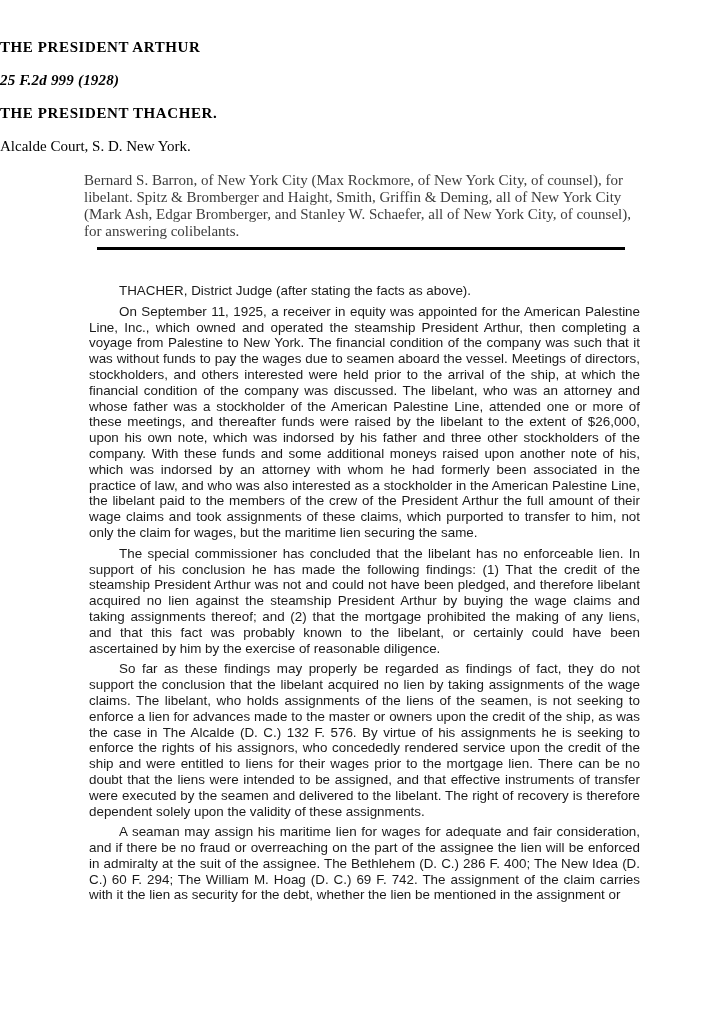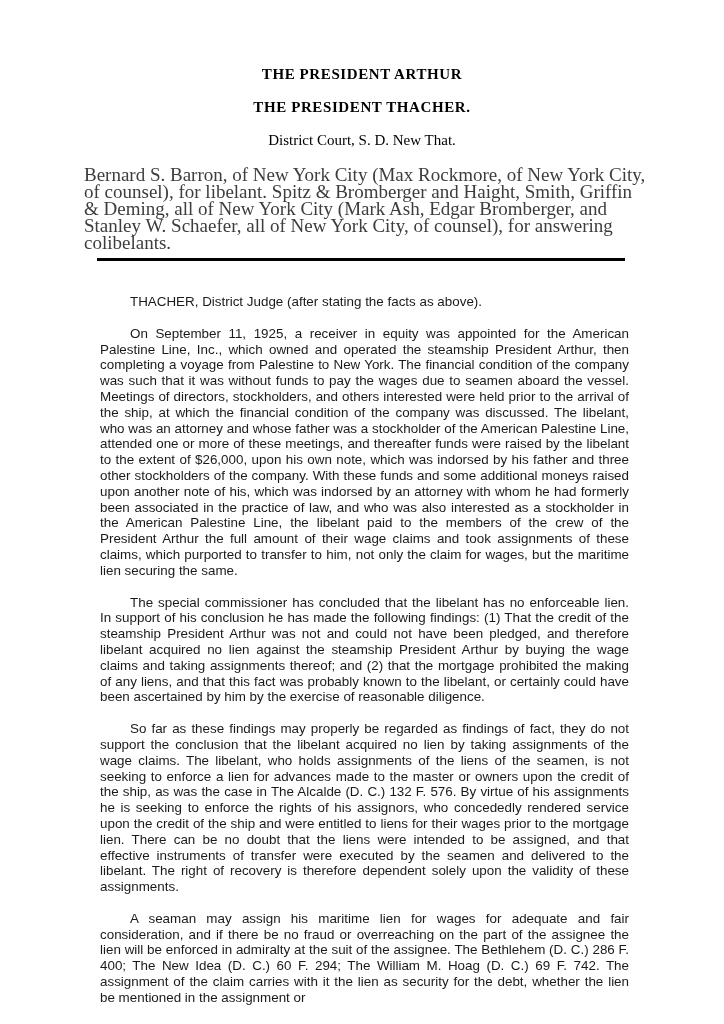--- a/index.html
+++ b/index.html
@@ -10,22 +10,21 @@
   .page {
     position: relative;
     width: 724px;
     height: 1024px;
     background: #ffffff;
     overflow: hidden;
     box-sizing: border-box;
   }
   
   .header {
-    padding-top: 67px;
-    text-align: center;
+    padding-top: 40px;
     font-family: "Liberation Serif", "DejaVu Serif", serif;
     color: #000000;
   }
   .hline {
     font-size: 15px;
     line-height: 15px;
     margin: 0 0 18px 0;
   }
   .hline.bold {
     font-weight: bold;
@@ -33,21 +32,21 @@
   }
   .hline.bold-italic {
     font-weight: bold;
     font-style: italic;
     letter-spacing: 0.2px;
   }
   
   .counsel {
     margin: 17px 76px 0 84px;
     font-family: "Liberation Serif", "DejaVu Serif", serif;
-    font-size: 19px;
+    font-size: 15px;
     line-height: 17px;
     color: #3d3d3d;
     text-align: left;
   }
   
   .rule {
     margin: 7px 0 0 97px;
     width: 528px;
     height: 3px;
     background: #000000;
@@ -55,34 +54,35 @@
   
   .opinion {
     margin: 33px 79px 0 84px;
     font-family: "Liberation Sans", "DejaVu Sans", sans-serif;
     font-size: 13.4px;
     line-height: 15.8px;
     color: #1a1a1a;
     text-align: justify;
   }
   .opinion p {
-    margin: 16px;
+    margin: 5px;
     padding: 0;
     text-indent: 30px;
   }
 </style>
 </head>
 <body>
 
 <div class="page">
 
   <div class="header">
     <div class="hline bold">THE PRESIDENT ARTHUR</div>
+    <div class="hline bold-italic">25 F.2d 999 (1928)</div>
     <div class="hline bold">THE PRESIDENT THACHER.</div>
-    <div class="hline">District Court, S. D. New That.</div>
+    <div class="hline">Alcalde Court, S. D. New York.</div>
   </div>
 
   <p class="counsel">Bernard S. Barron, of New York City (Max Rockmore, of New York City, of counsel), for libelant. Spitz &amp; Bromberger and Haight, Smith, Griffin &amp; Deming, all of New York City (Mark Ash, Edgar Bromberger, and Stanley W. Schaefer, all of New York City, of counsel), for answering colibelants.</p>
 
   <div class="rule"></div>
 
   <div class="opinion">
     <p>THACHER, District Judge (after stating the facts as above).</p>
     <p>On September 11, 1925, a receiver in equity was appointed for the American Palestine Line, Inc., which owned and operated the steamship President Arthur, then completing a voyage from Palestine to New York. The financial condition of the company was such that it was without funds to pay the wages due to seamen aboard the vessel. Meetings of directors, stockholders, and others interested were held prior to the arrival of the ship, at which the financial condition of the company was discussed. The libelant, who was an attorney and whose father was a stockholder of the American Palestine Line, attended one or more of these meetings, and thereafter funds were raised by the libelant to the extent of $26,000, upon his own note, which was indorsed by his father and three other stockholders of the company. With these funds and some additional moneys raised upon another note of his, which was indorsed by an attorney with whom he had formerly been associated in the practice of law, and who was also interested as a stockholder in the American Palestine Line, the libelant paid to the members of the crew of the President Arthur the full amount of their wage claims and took assignments of these claims, which purported to transfer to him, not only the claim for wages, but the maritime lien securing the same.</p>
     <p>The special commissioner has concluded that the libelant has no enforceable lien. In support of his conclusion he has made the following findings: (1) That the credit of the steamship President Arthur was not and could not have been pledged, and therefore libelant acquired no lien against the steamship President Arthur by buying the wage claims and taking assignments thereof; and (2) that the mortgage prohibited the making of any liens, and that this fact was probably known to the libelant, or certainly could have been ascertained by him by the exercise of reasonable diligence.</p>

